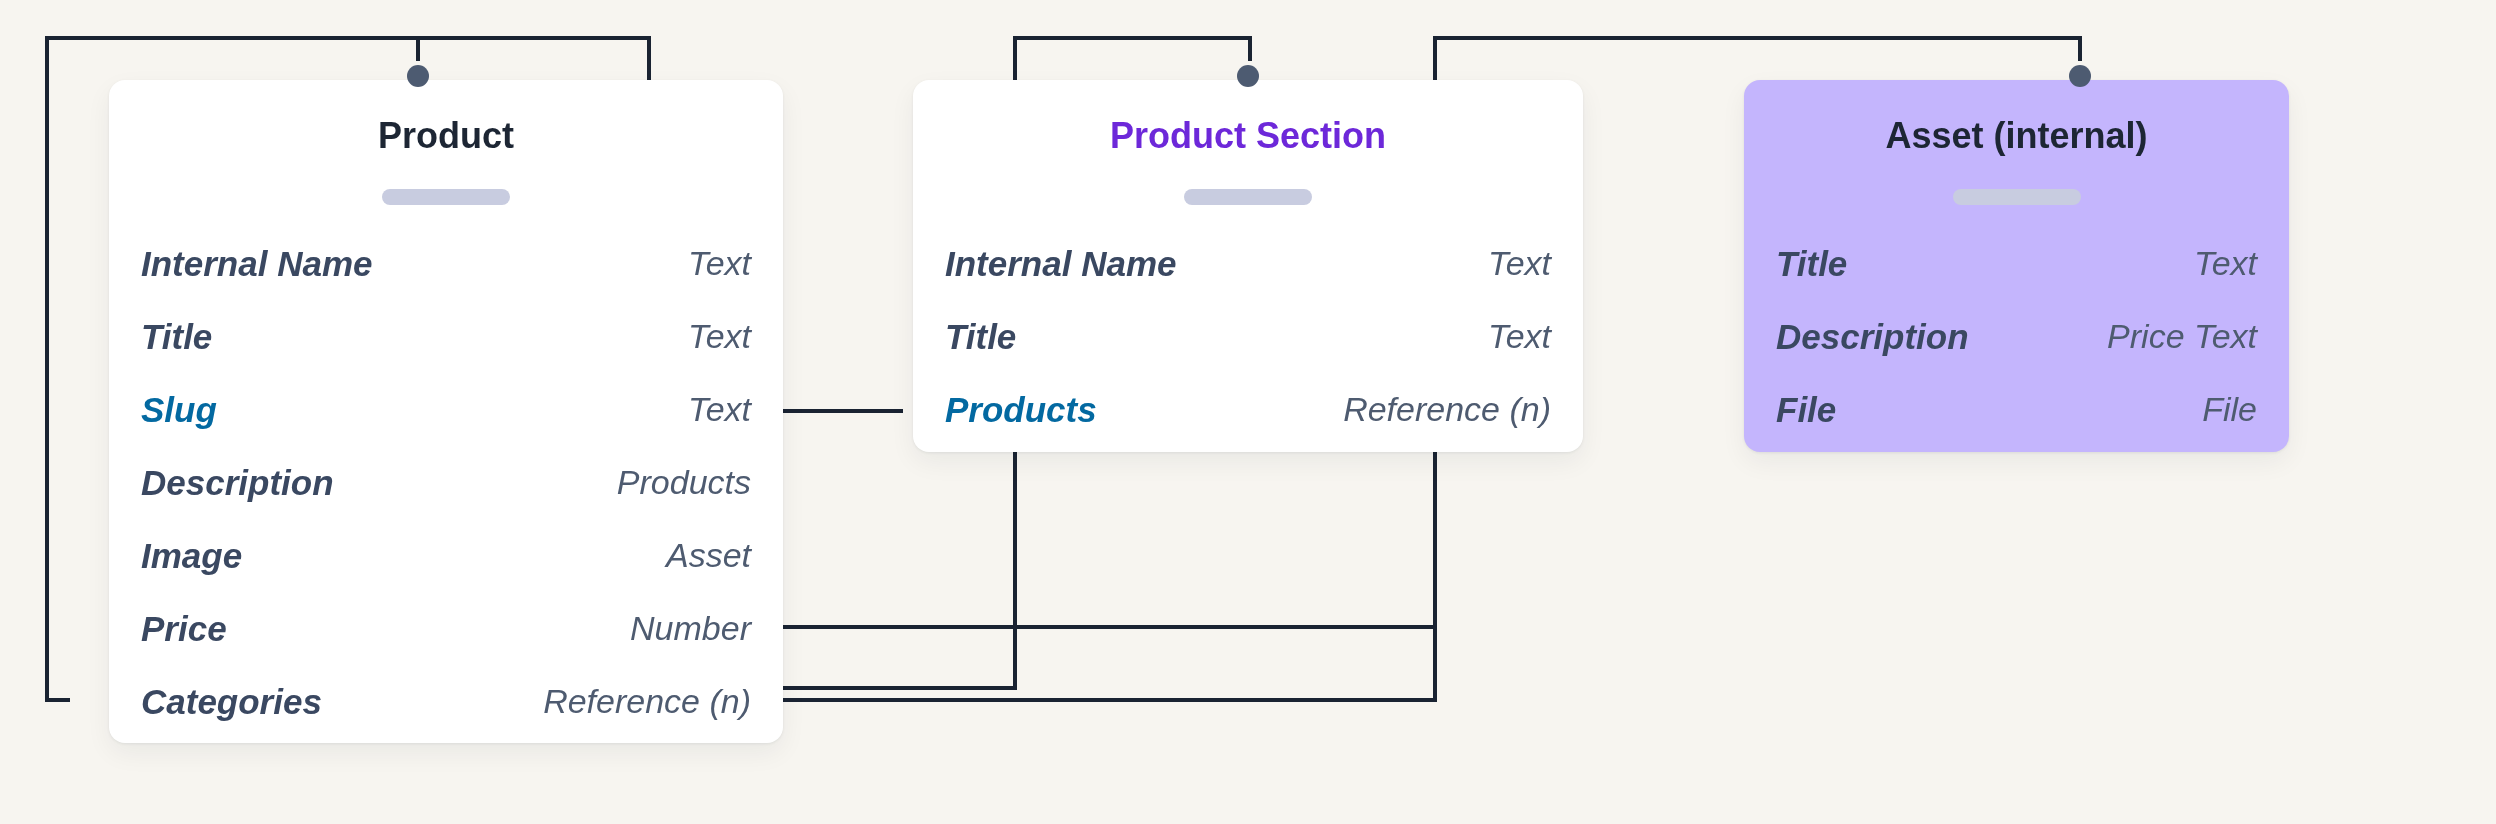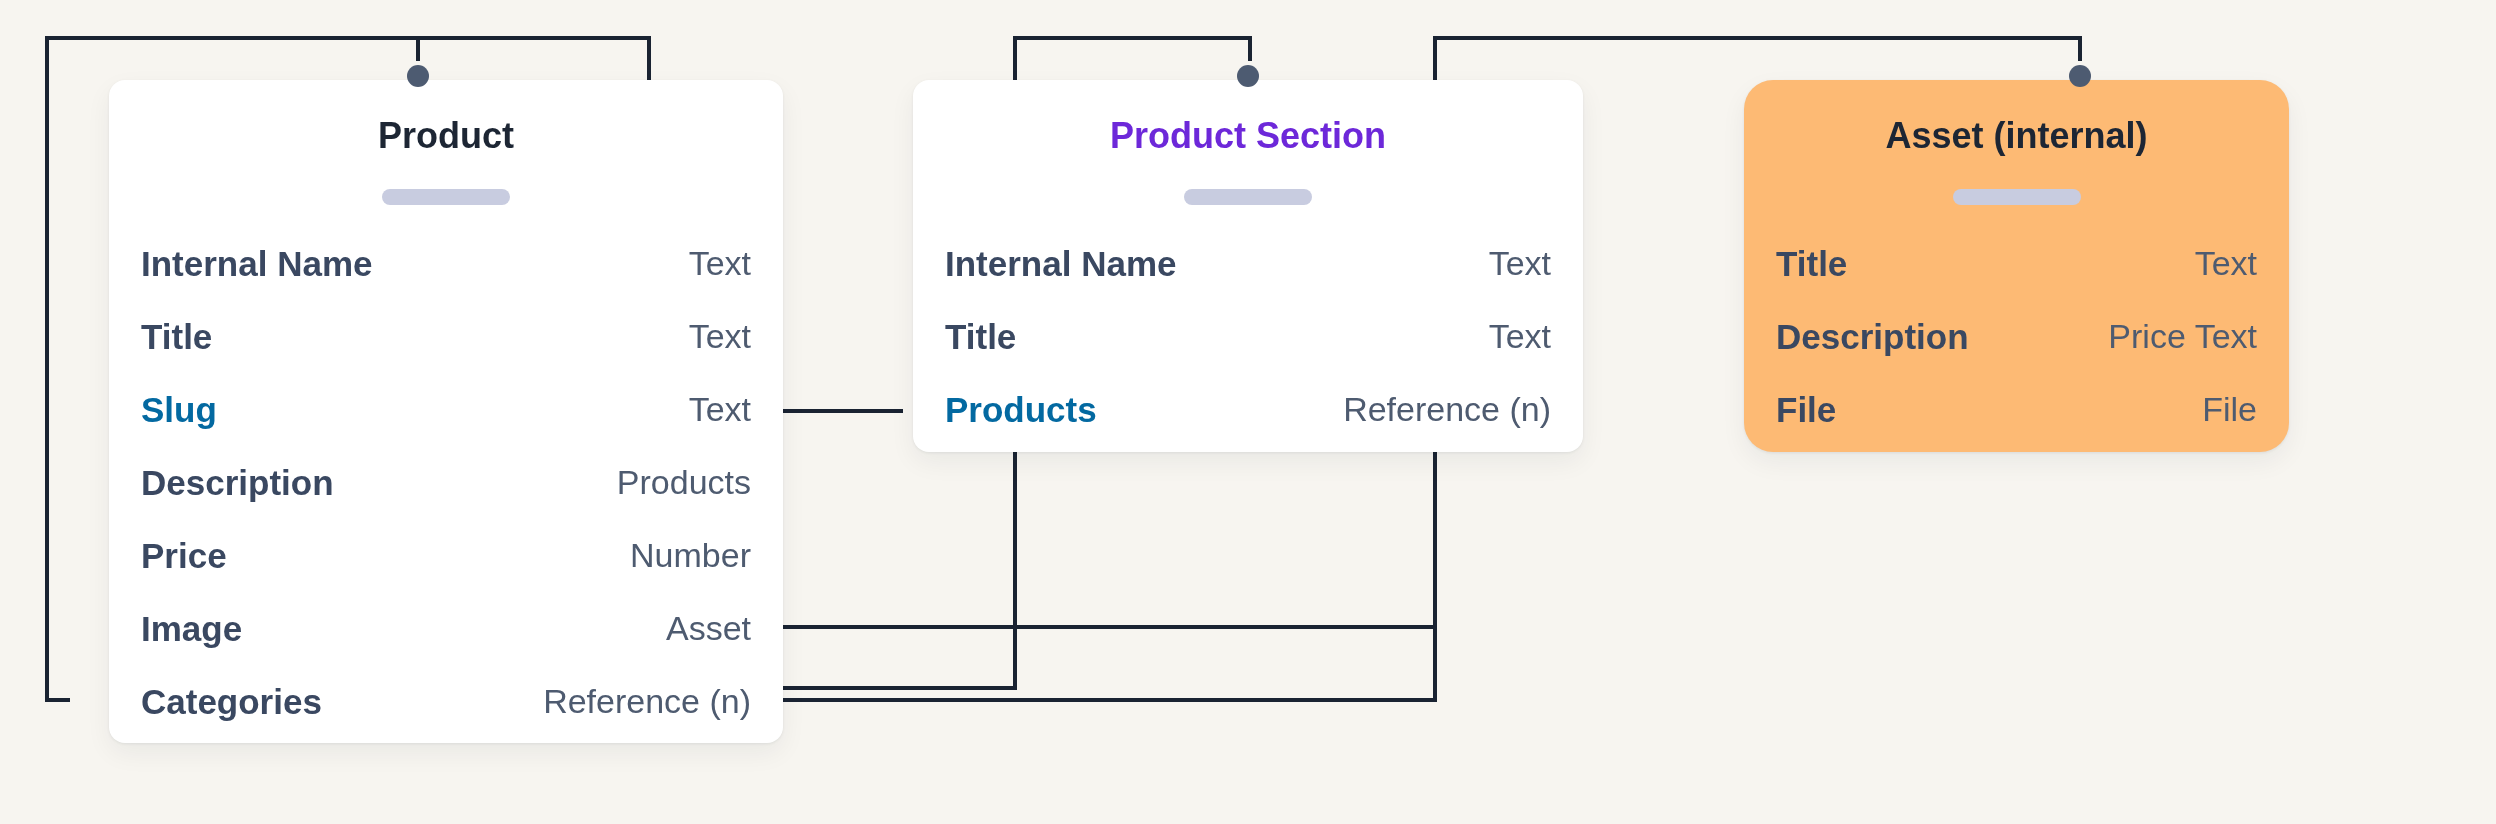--- a/index.html
+++ b/index.html
@@ -7,21 +7,21 @@
   .stage{position:relative;overflow:hidden;}
   .seg{position:absolute;z-index:1;}
   .card{
     position:absolute;z-index:2;background:#ffffff;border-radius:16px;
     box-sizing:border-box;padding:0 32px;display:flex;flex-direction:column;align-items:center;
     box-shadow:0 1px 3px rgba(20,28,45,.07),0 10px 26px rgba(20,28,45,.06);
   }
   .card-title{margin-top:34px;font-size:36px;line-height:44px;font-weight:bold;white-space:nowrap;}
   .pill{margin-top:31px;width:128px;height:16px;border-radius:8px;flex:0 0 auto;}
   .rows{margin-top:22px;width:100%;}
-  .row{height:73px;display:flex;justify-content:space-between;align-items:center;}
+  .row{height:73px;display:flex;justify-content:space-between;align-items:center;font-style:italic;}
   .flabel{font-size:35px;font-weight:bold;white-space:nowrap;}
   .ftype{font-size:34px;font-weight:normal;white-space:nowrap;margin-left:40px;}
   .port{position:absolute;z-index:3;width:22px;height:22px;border-radius:50%;}
 </style>
 </head>
 <body style="background: rgb(247, 245, 240);">
 
 <div class="stage" style="width: 2496px; height: 824px; background: rgb(247, 245, 240);">
 
 <div class="seg" style="background: rgb(26, 35, 50); left: 751px; top: 409px; width: 152px; height: 4px;"></div>
@@ -55,26 +55,26 @@
     </div>
         <div class="row">
       <span class="flabel" style="color: #0369a1;">Slug</span>
       <span class="ftype" style="color: rgb(78, 91, 112);">Text</span>
     </div>
         <div class="row">
       <span class="flabel" style="color: rgb(58, 72, 97);">Description</span>
       <span class="ftype" style="color: rgb(78, 91, 112);">Products</span>
     </div>
         <div class="row">
+      <span class="flabel" style="color: rgb(58, 72, 97);">Image</span>
+      <span class="ftype" style="color: rgb(78, 91, 112);">Asset</span>
+    </div>
+        <div class="row">
       <span class="flabel" style="color: rgb(58, 72, 97);">Price</span>
       <span class="ftype" style="color: rgb(78, 91, 112);">Number</span>
-    </div>
-        <div class="row">
-      <span class="flabel" style="color: rgb(58, 72, 97);">Image</span>
-      <span class="ftype" style="color: rgb(78, 91, 112);">Asset</span>
     </div>
         <div class="row">
       <span class="flabel" style="color: rgb(58, 72, 97);">Categories</span>
       <span class="ftype" style="color: rgb(78, 91, 112);">Reference (n)</span>
     </div>
       </div>
     </div>
     <div class="card" style="left: 913px; top: 80px; width: 670px; height: 372px; background: rgb(255, 255, 255);">
       <div class="card-title" style="color: #6d28d9;">Product Section</div>
       <div class="pill" style="background: rgb(200, 204, 224);"></div>
@@ -86,21 +86,21 @@
         <div class="row">
       <span class="flabel" style="color: rgb(58, 72, 97);">Title</span>
       <span class="ftype" style="color: rgb(78, 91, 112);">Text</span>
     </div>
         <div class="row">
       <span class="flabel" style="color: #0369a1;">Products</span>
       <span class="ftype" style="color: rgb(78, 91, 112);">Reference (n)</span>
     </div>
       </div>
     </div>
-    <div class="card" style="left: 1744px; top: 80px; width: 545px; height: 372px; background: #fdba74; border-radius: 29px;">
+    <div class="card" style="left: 1744px; top: 80px; width: 545px; height: 372px; background: #c4b5fd;">
       <div class="card-title" style="color: rgb(29, 38, 52);">Asset (internal)</div>
       <div class="pill" style="background: rgb(200, 204, 224);"></div>
       <div class="rows">
         <div class="row">
       <span class="flabel" style="color: rgb(58, 72, 97);">Title</span>
       <span class="ftype" style="color: rgb(78, 91, 112);">Text</span>
     </div>
         <div class="row">
       <span class="flabel" style="color: rgb(58, 72, 97);">Description</span>
       <span class="ftype" style="color: rgb(78, 91, 112);">Price Text</span>

